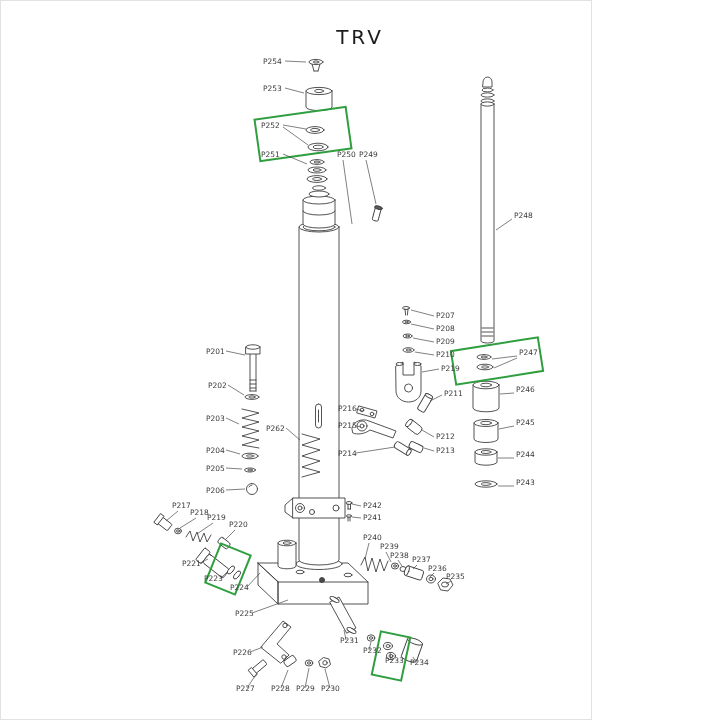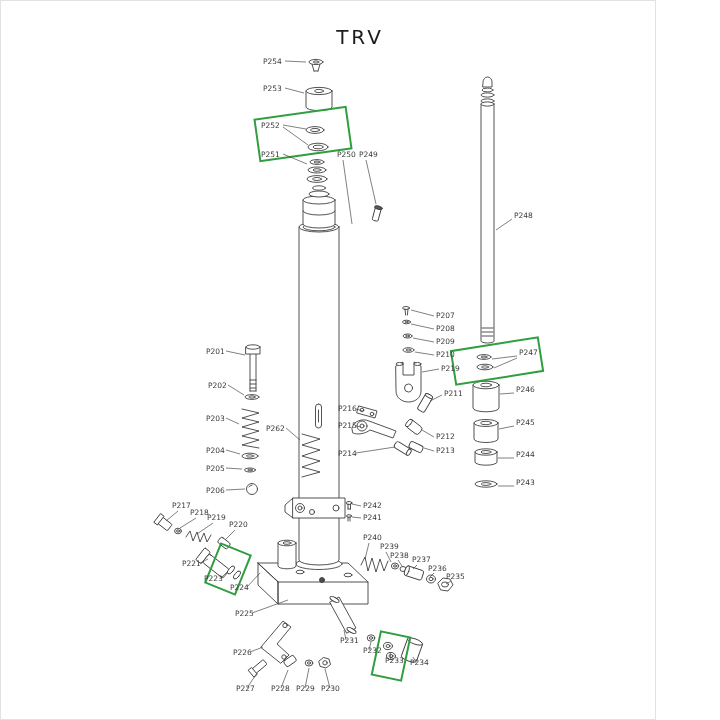--- a/index.html
+++ b/index.html
@@ -1,16 +1,16 @@
 <!DOCTYPE html>
 <html><head>
 <meta charset="utf-8">
 <style>
   html,body{margin:0;padding:0;background:#fff;}
-  #stage{position:relative;width:656px;height:720px;background:#ffffff;
+  #stage{position:relative;width:592px;height:720px;background:#ffffff;
          box-shadow:inset 0 0 0 1px #e2e2e2;font-family:"DejaVu Sans",sans-serif;overflow:hidden;}
   svg{position:absolute;left:0;top:0;}
   .part-label{font:7.5px "DejaVu Sans",sans-serif;fill:#3a3a3a;}
   .leader{stroke:#4a4a4a;stroke-width:0.7;}
   .highlight{fill:none;stroke-width:2;}
   #diagram-title{font:20px "DejaVu Sans",sans-serif;letter-spacing:3px;fill:#1c1c1c;}
 </style>
 </head>
 <body>
 

